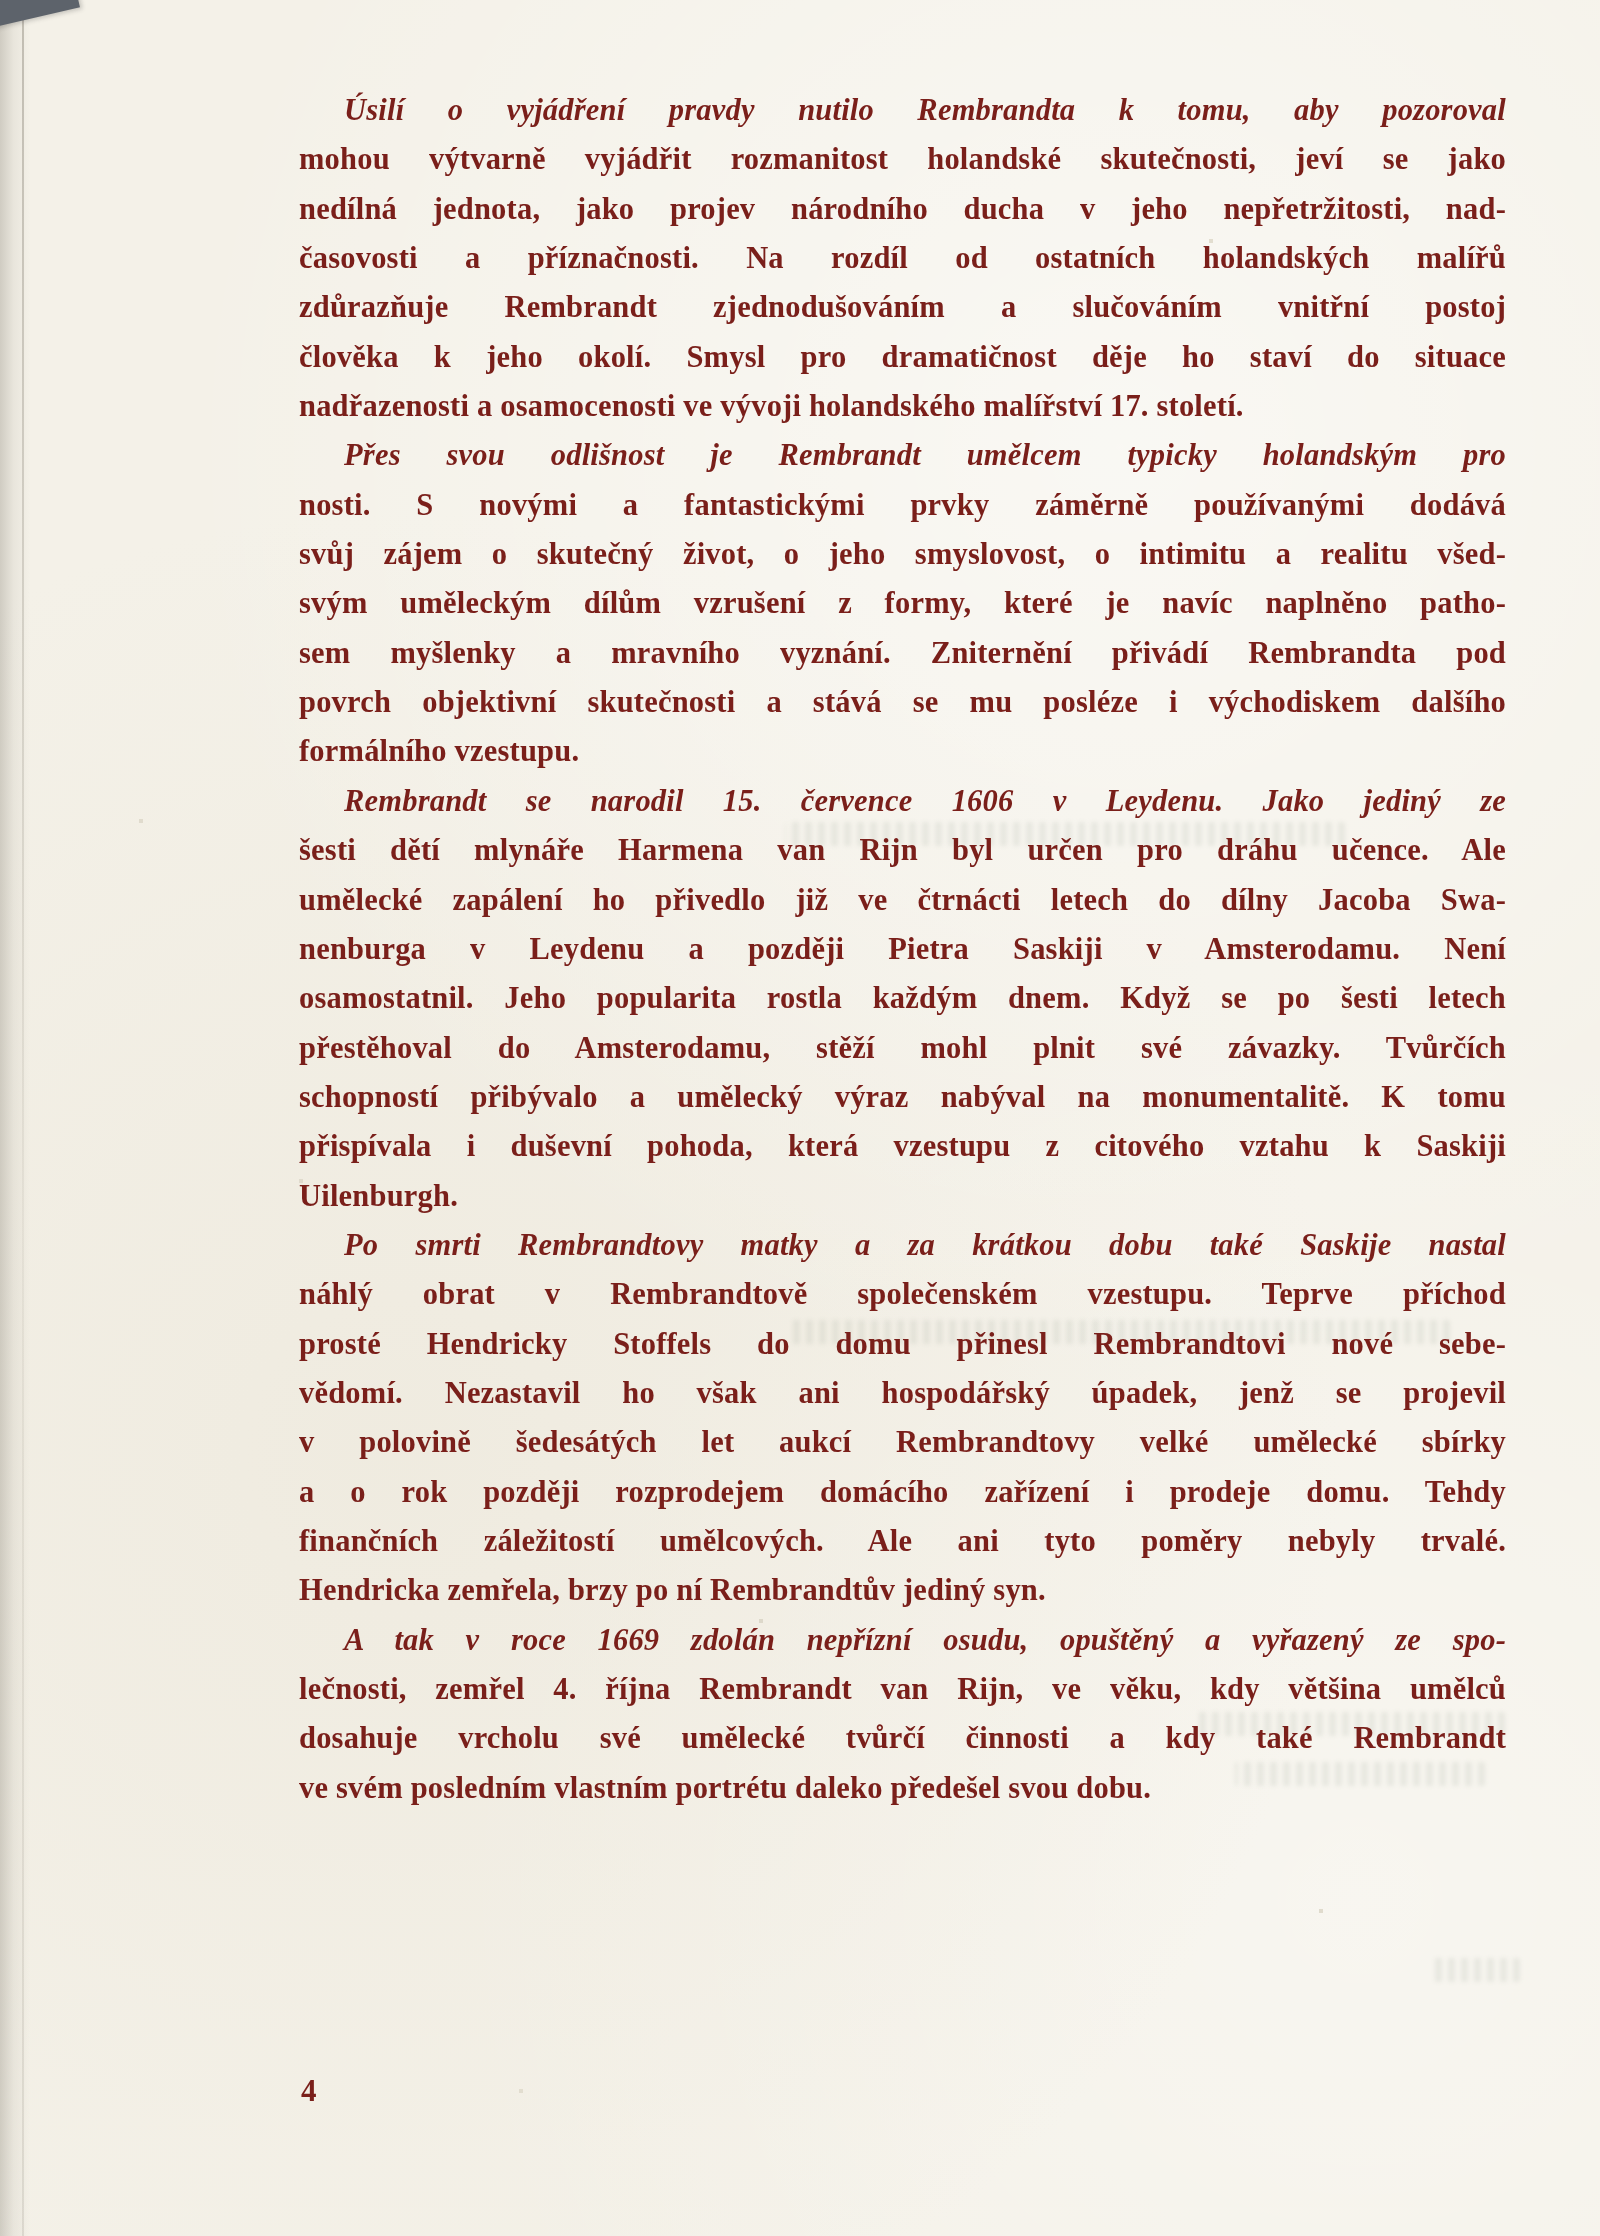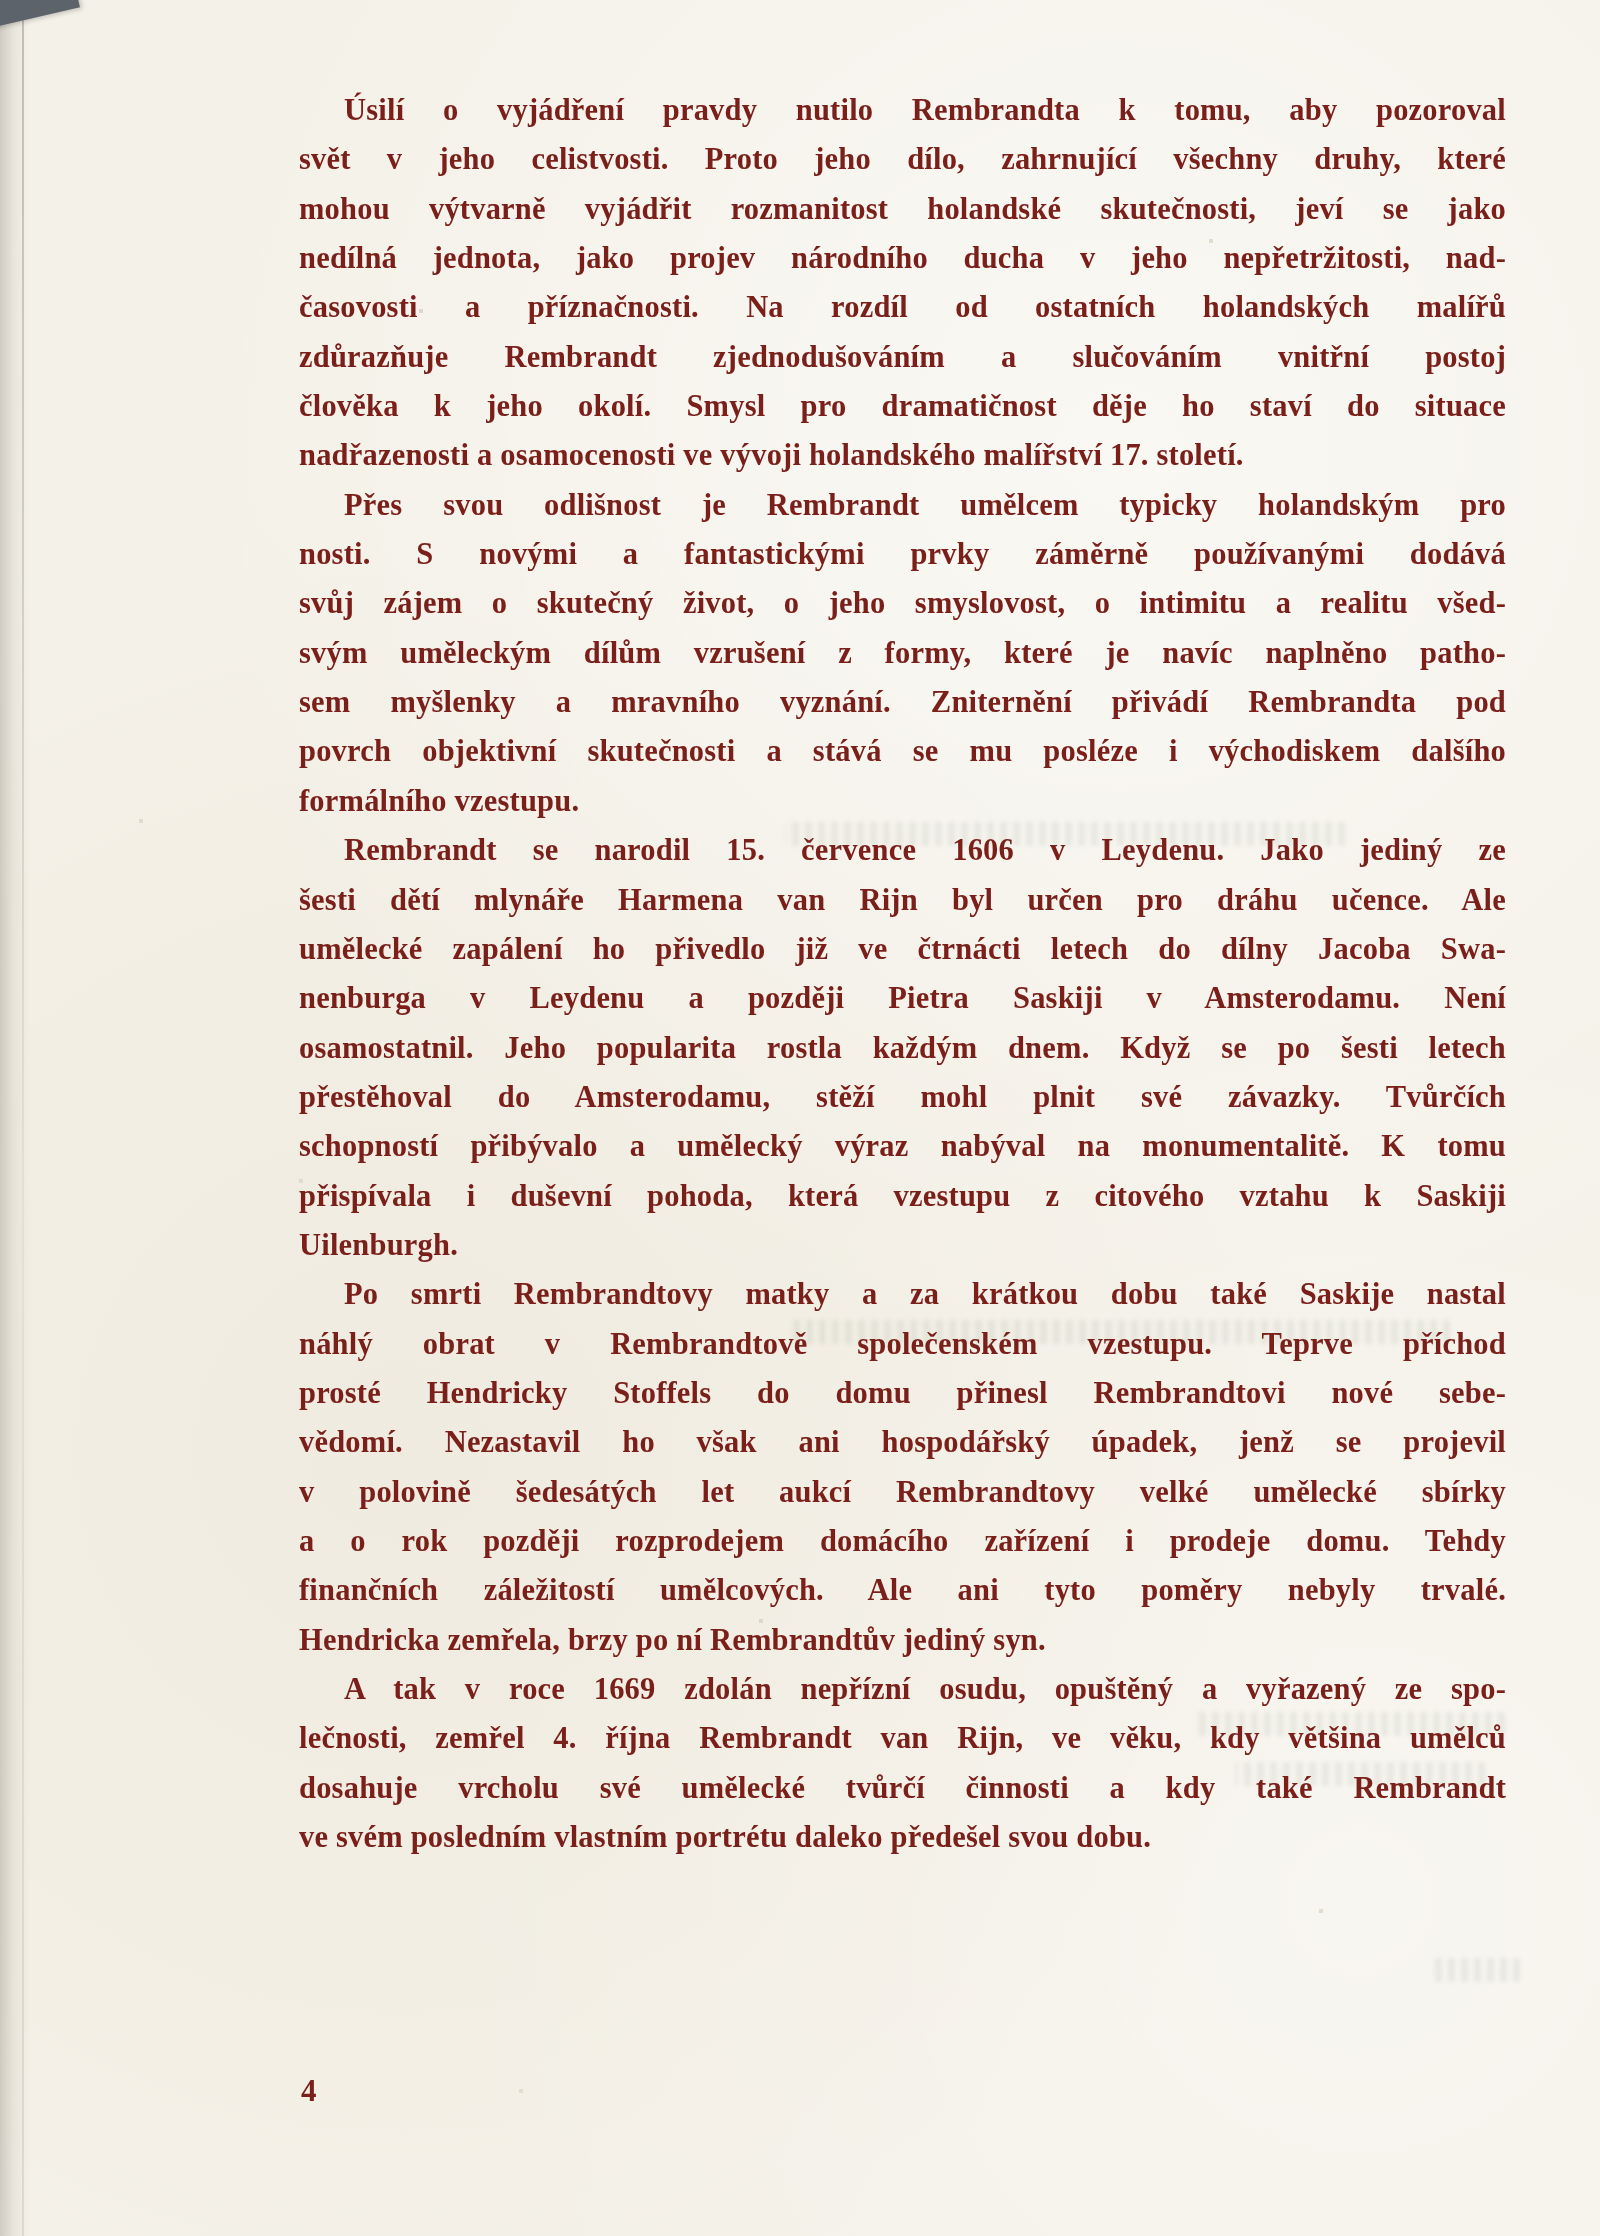--- a/index.html
+++ b/index.html
@@ -50,21 +50,21 @@
     color: #7a1f1a;
     font-size: 30.5px;
     font-weight: bold;
     letter-spacing: 0.2px;
   }
   .line {
     height: 49.35px; line-height: 49.35px;
     text-align: justify; text-align-last: justify;
     overflow: hidden; white-space: normal;
   }
-  .line.first { padding-left: 45px; }
+  .line.first { padding-left: 45px; font-style: italic; }
   .line.last { text-align: left; text-align-last: left; }
   .page-number {
     position: absolute; left: 301px; top: 2071px;
     color: #7a1f1a; font-size: 31px; font-weight: bold; line-height: 40px;
   }
 </style>
 </head>
 <body>
 
 <div class="page">
@@ -76,21 +76,20 @@
 
   <div class="smudge" style="left:785px; top:822px;  width:560px;"></div>
   <div class="smudge" style="left:790px; top:1320px; width:660px;"></div>
   <div class="smudge" style="left:1195px;top:1712px; width:310px;"></div>
   <div class="smudge" style="left:1235px;top:1762px; width:250px;"></div>
   <div class="smudge" style="left:1430px;top:1958px; width:90px;"></div>
 
   <div class="text-block">
       <div>
         <div class="line first">Úsilí o vyjádření pravdy nutilo Rembrandta k tomu, aby pozoroval</div>
-        <div class="line">svět v jeho celistvosti. Proto jeho dílo, zahrnující všechny druhy, které</div>
         <div class="line">mohou výtvarně vyjádřit rozmanitost holandské skutečnosti, jeví se jako</div>
         <div class="line">nedílná jednota, jako projev národního ducha v jeho nepřetržitosti, nad-</div>
         <div class="line">časovosti a příznačnosti. Na rozdíl od ostatních holandských malířů</div>
         <div class="line">zdůrazňuje Rembrandt zjednodušováním a slučováním vnitřní postoj</div>
         <div class="line">člověka k jeho okolí. Smysl pro dramatičnost děje ho staví do situace</div>
         <div class="line last">nadřazenosti a osamocenosti ve vývoji holandského malířství 17. století.</div>
       </div>
       <div>
         <div class="line first">Přes svou odlišnost je Rembrandt umělcem typicky holandským pro</div>
         <div class="line">nosti. S novými a fantastickými prvky záměrně používanými dodává</div>

